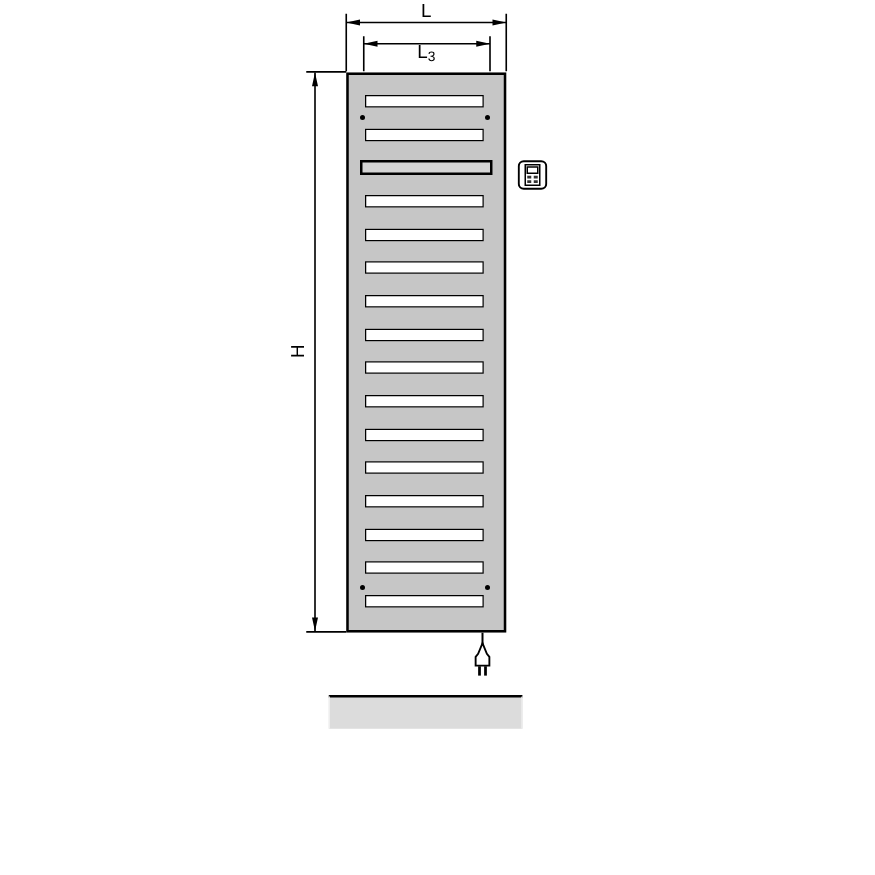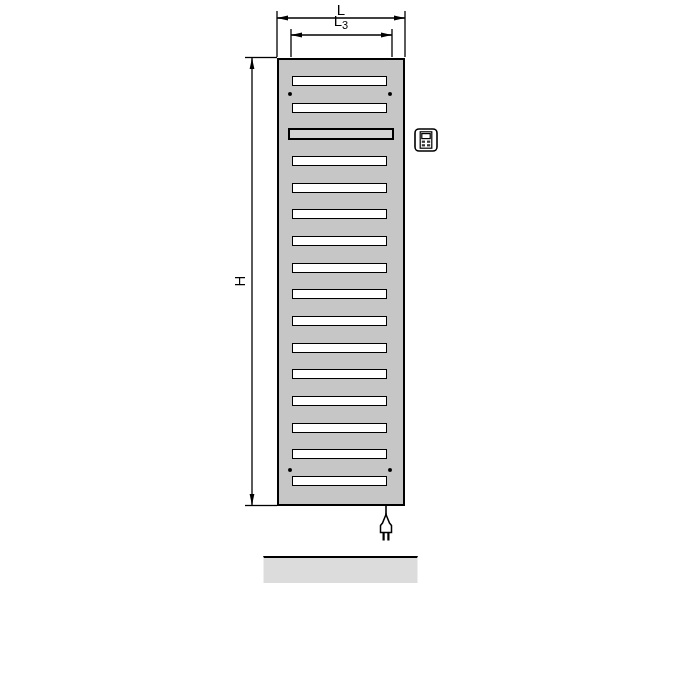--- a/index.html
+++ b/index.html
@@ -27,21 +27,21 @@
   .floor {
     position:absolute; left:263px; top:556px; width:155px; height:27px;
     background:var(--floor-color,#dcdcdc); border-top:2.5px solid #000;
     border-left:1px solid #eee; border-right:1px solid #eee; box-sizing:border-box;
   }
   .dim-label {
     position:absolute; font-size:15px; line-height:1; color:#000; white-space:nowrap;
   }
   .dim-label .sub { font-size:11px; vertical-align:-3px; }
   #label-L  { left:341px; top:9px;  transform:translate(-50%,-50%); }
-  #label-L3 { left:341px; top:22px; transform:translate(-50%,-50%); }
+  #label-L3 { left:341px; top:43px; transform:translate(-50%,-50%); }
   #label-H  { left:239px; top:281px; transform:translate(-50%,-50%) rotate(-90deg); }
   .icon-box { position:absolute; }
 </style>
 </head>
 <body>
 
 <div class="canvas">
 
   <svg id="overlay" viewBox="0 0 700 700" xmlns="http://www.w3.org/2000/svg">
     <g stroke="#000" stroke-width="1.3" fill="none">

